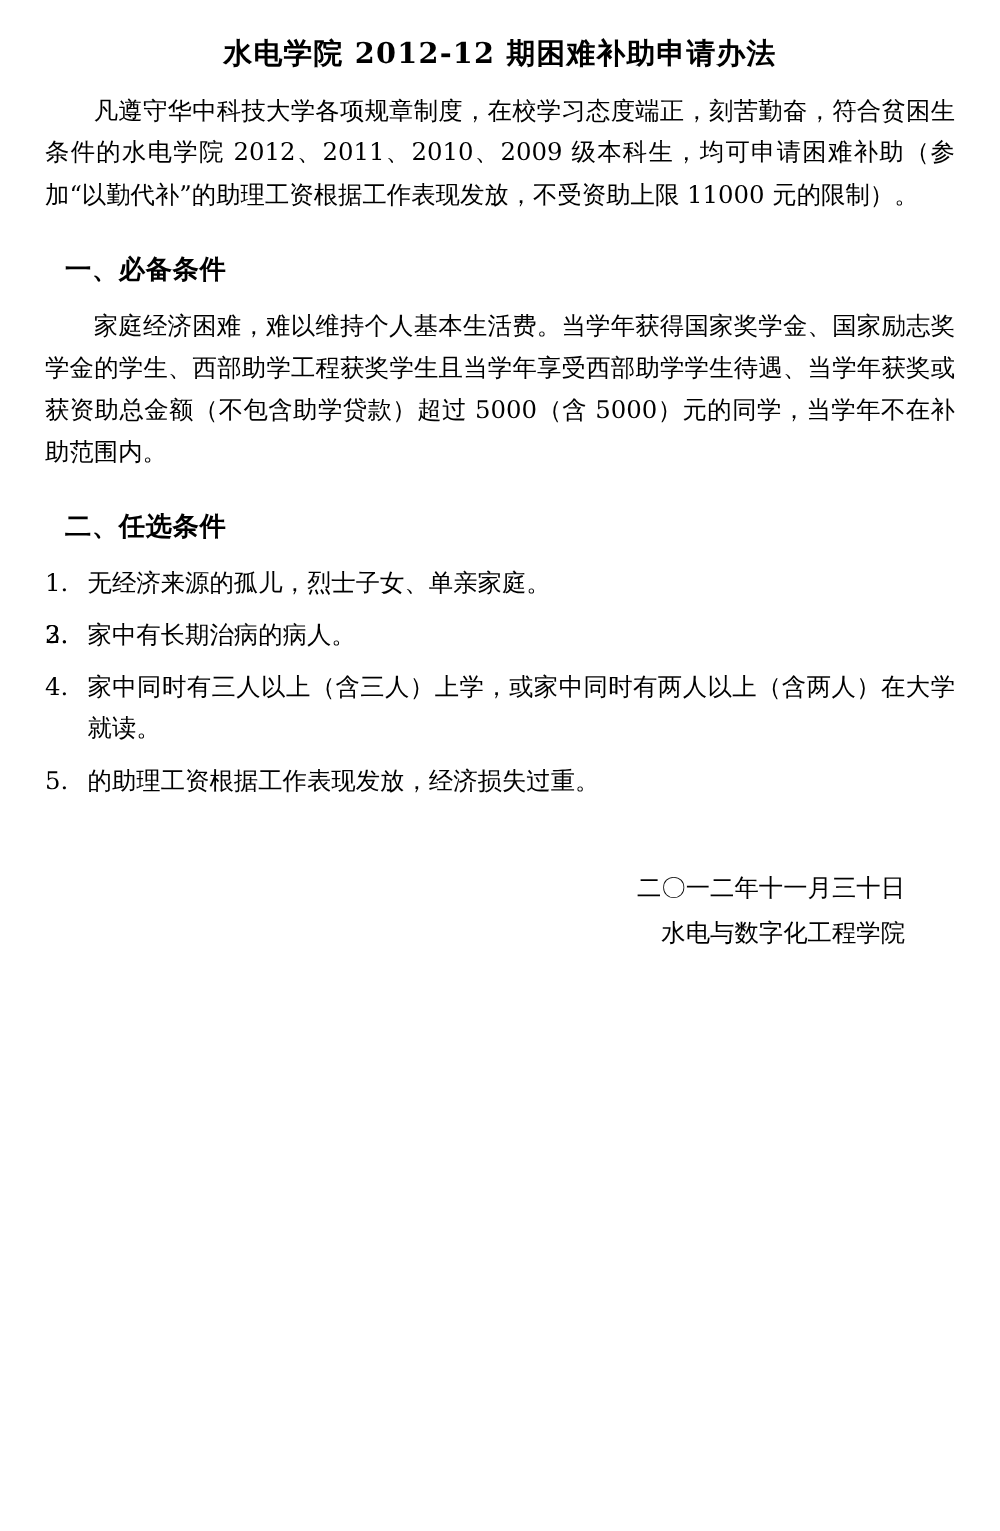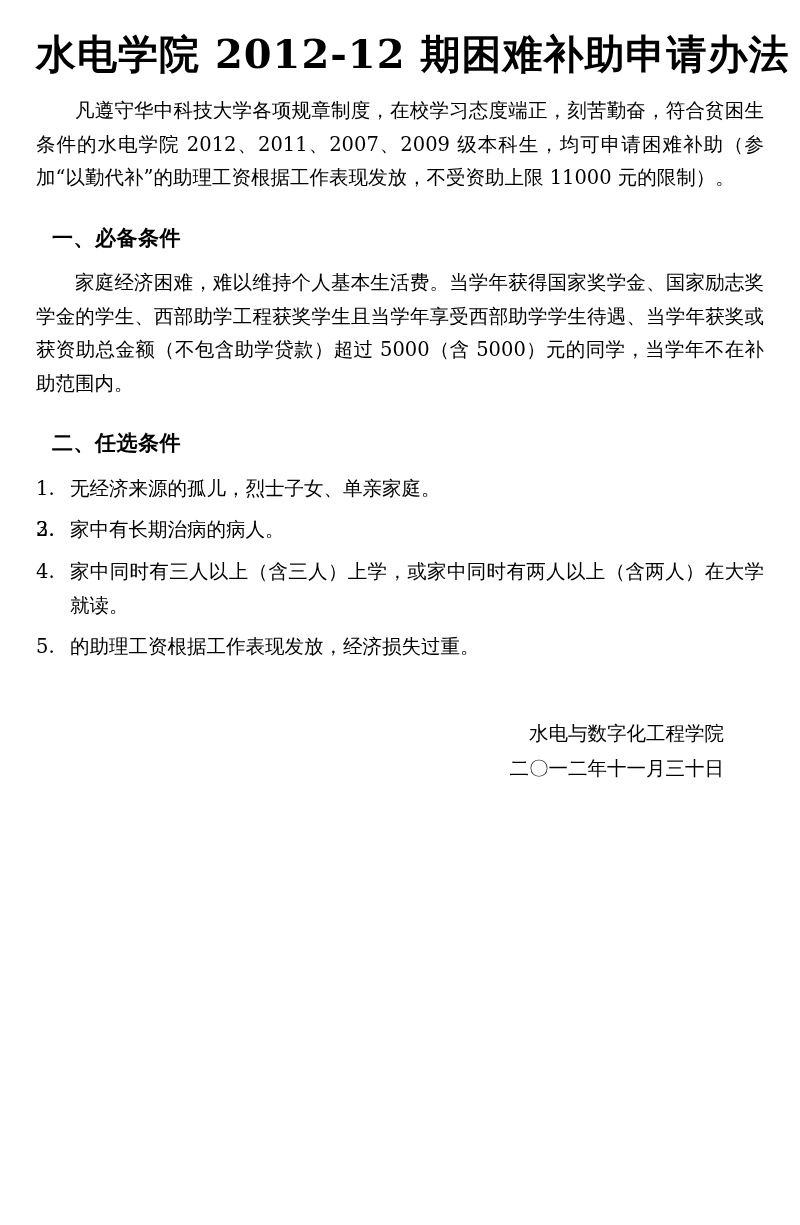--- a/index.html
+++ b/index.html
@@ -17,21 +17,21 @@
     width: 800px;
     min-height: 1225px;
     box-sizing: border-box;
     padding: 18px 36px 10px 36px;
     position: relative;
   }
   .doc-title {
     text-align: center;
     font-family: "DejaVu Serif", "Liberation Serif", serif;
     font-weight: bold;
-    font-size: 40px;
+    font-size: 23px;
     letter-spacing: 1px;
     line-height: 1.3;
     margin: 10px 0 14px 0;
     white-space: nowrap;
   }
   .para {
     font-size: 19.5px;
     line-height: 1.72;
     text-align: justify;
     text-justify: inter-ideograph;
@@ -77,21 +77,21 @@
     white-space: nowrap;
   }
 </style>
 </head>
 <body>
 
 <div class="page">
 
   <h1 class="doc-title">水电学院 2012-12 期困难补助申请办法</h1>
 
-  <p class="para">凡遵守华中科技大学各项规章制度，在校学习态度端正，刻苦勤奋，符合贫困生条件的水电学院 2012、2011、2007、2009 级本科生，均可申请困难补助（参加“以勤代补”的助理工资根据工作表现发放，不受资助上限 11000 元的限制）。</p>
+  <p class="para">凡遵守华中科技大学各项规章制度，在校学习态度端正，刻苦勤奋，符合贫困生条件的水电学院 2012、2011、2010、2009 级本科生，均可申请困难补助（参加“以勤代补”的助理工资根据工作表现发放，不受资助上限 11000 元的限制）。</p>
 
   <h2 class="section-heading">一、必备条件</h2>
   <p class="para">家庭经济困难，难以维持个人基本生活费。当学年获得国家奖学金、国家励志奖学金的学生、西部助学工程获奖学生且当学年享受西部助学学生待遇、当学年获奖或获资助总金额（不包含助学贷款）超过 5000（含 5000）元的同学，当学年不在补助范围内。</p>
 
   <h2 class="section-heading">二、任选条件</h2>
   <ol class="numbered">
     <li>
       <span class="num">1.</span>
       <span>无经济来源的孤儿，烈士子女、单亲家庭。</span>
     </li>
@@ -107,17 +107,17 @@
       <span>家中同时有三人以上（含三人）上学，或家中同时有两人以上（含两人）在大学就读。</span>
     </li>
     <li>
       <span class="num">5.</span>
       <span>的助理工资根据工作表现发放，经济损失过重。</span>
     </li>
   </ol>
 
 
   <div class="signature">
+    <div>二〇一二年十一月三十日</div>
     <div>水电与数字化工程学院</div>
-    <div>二〇一二年十一月三十日</div>
   </div>
 
 </div>
 
 </body></html>

